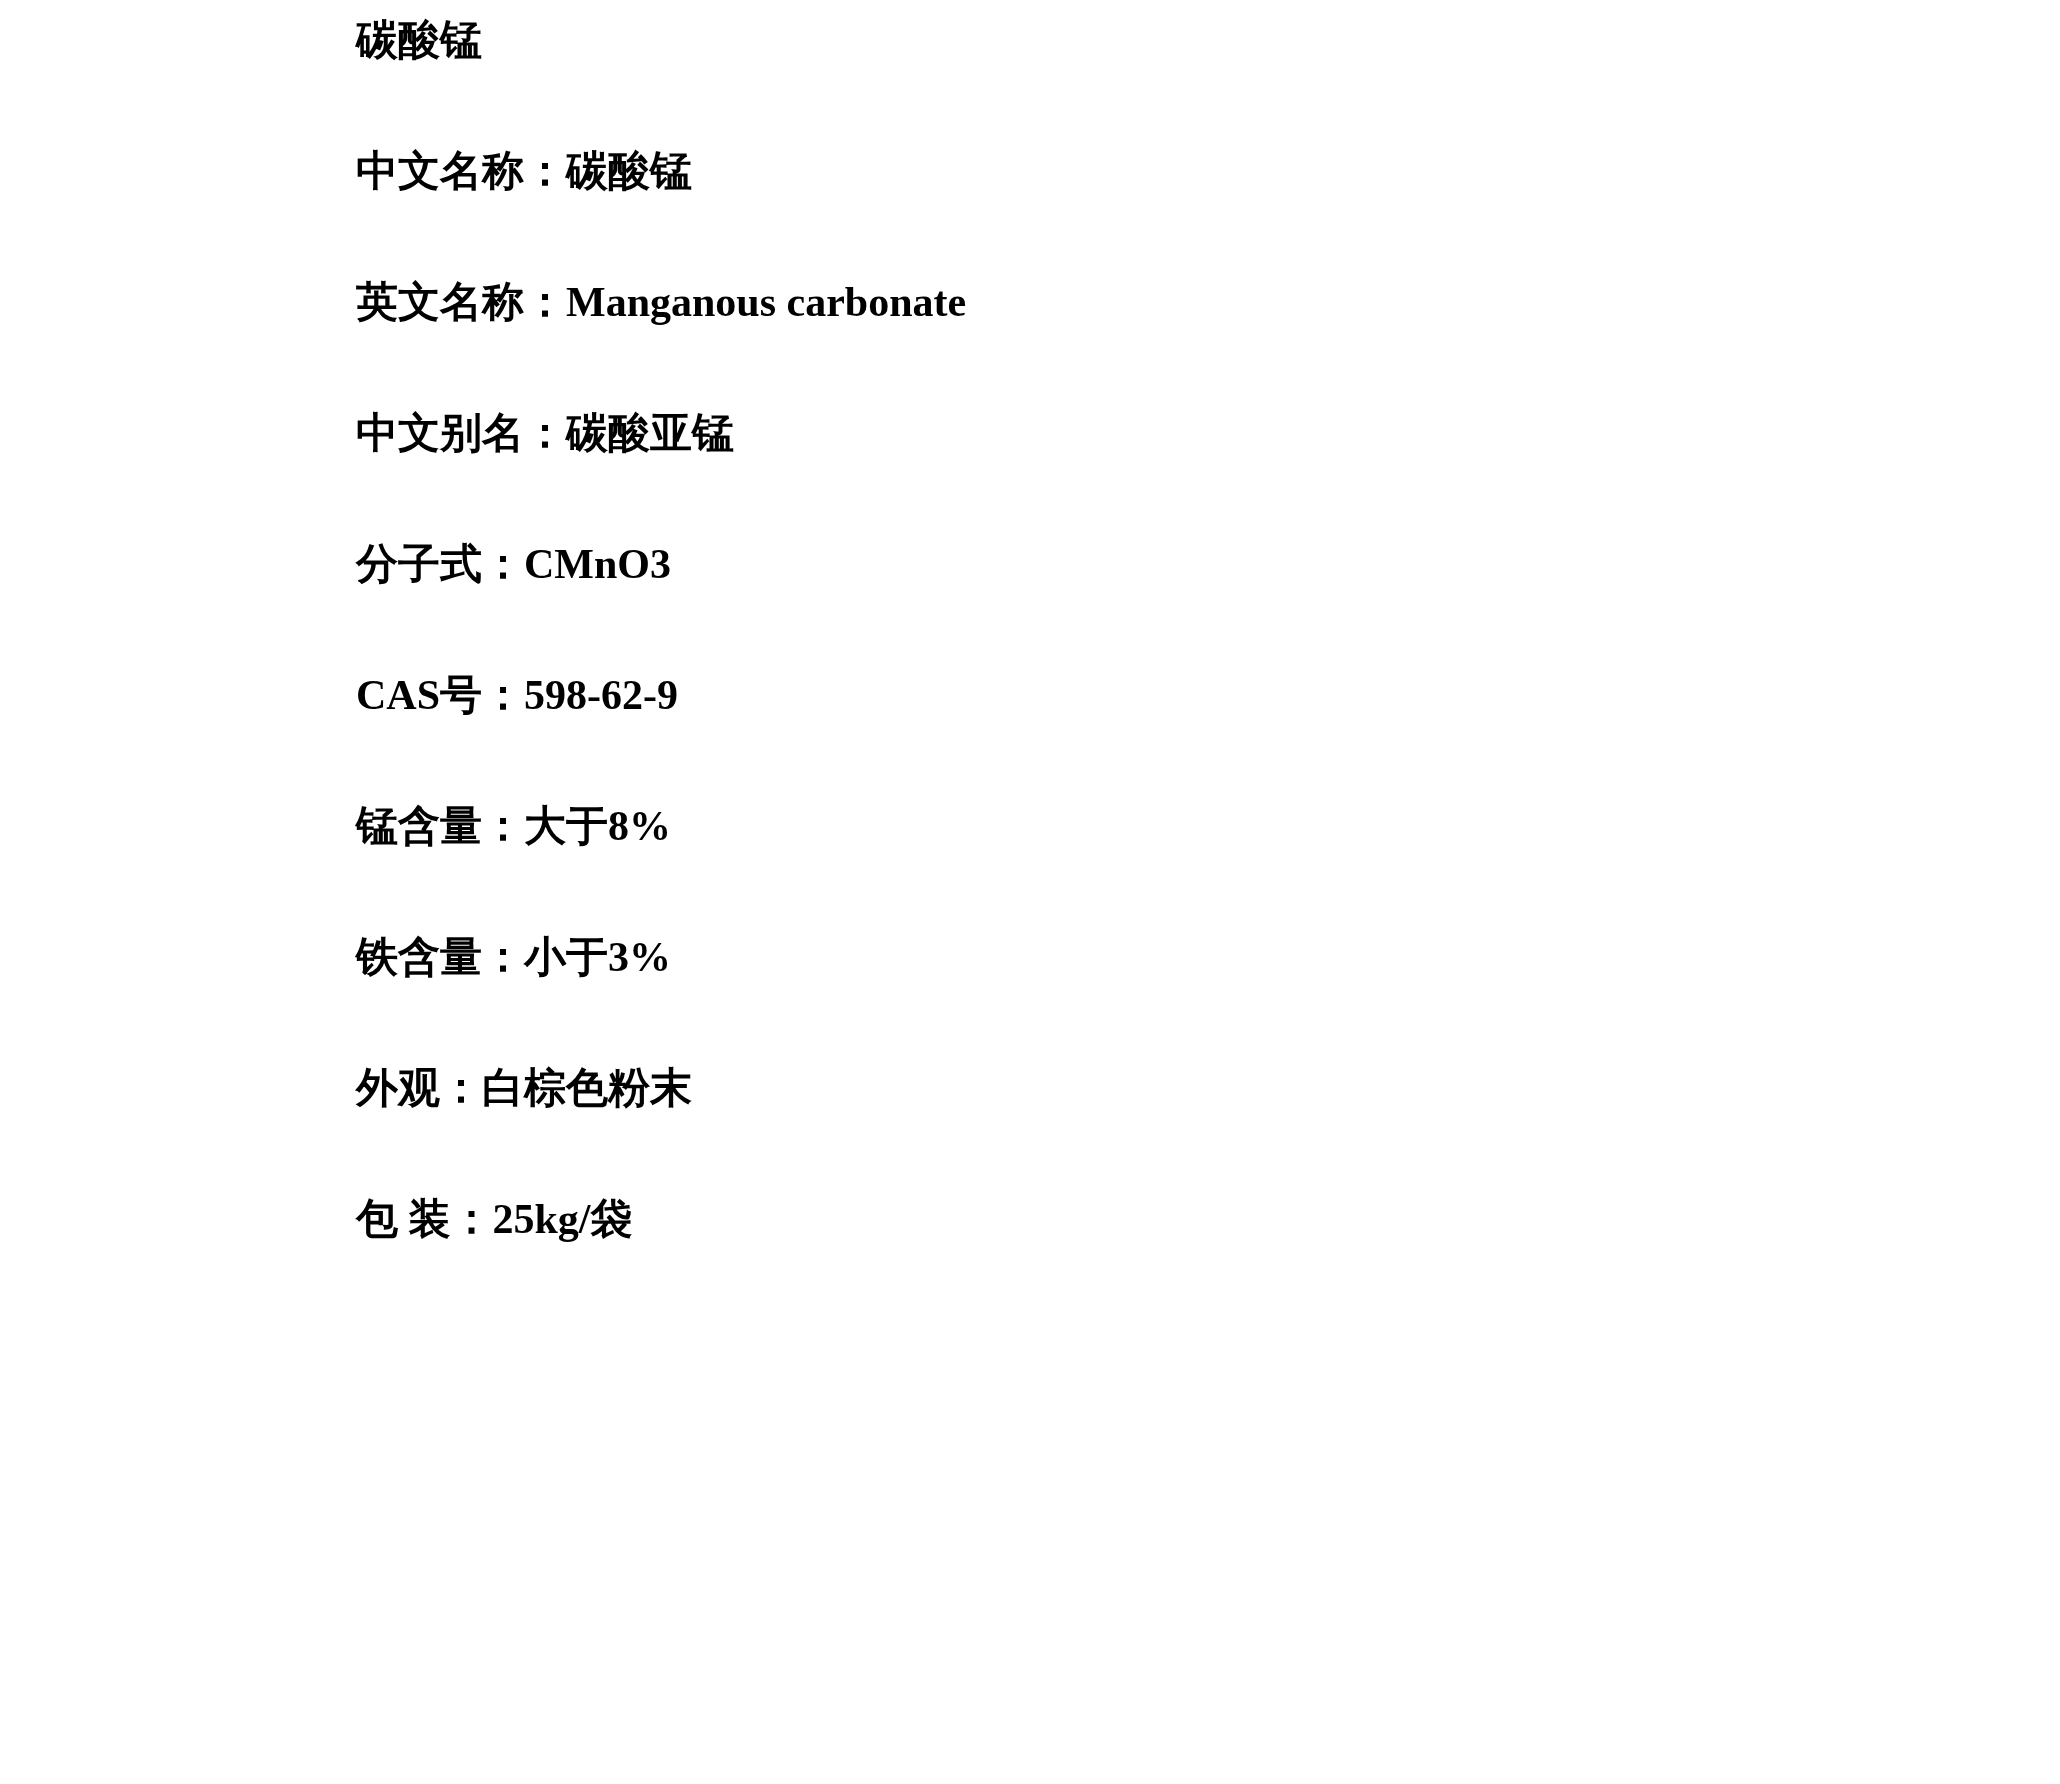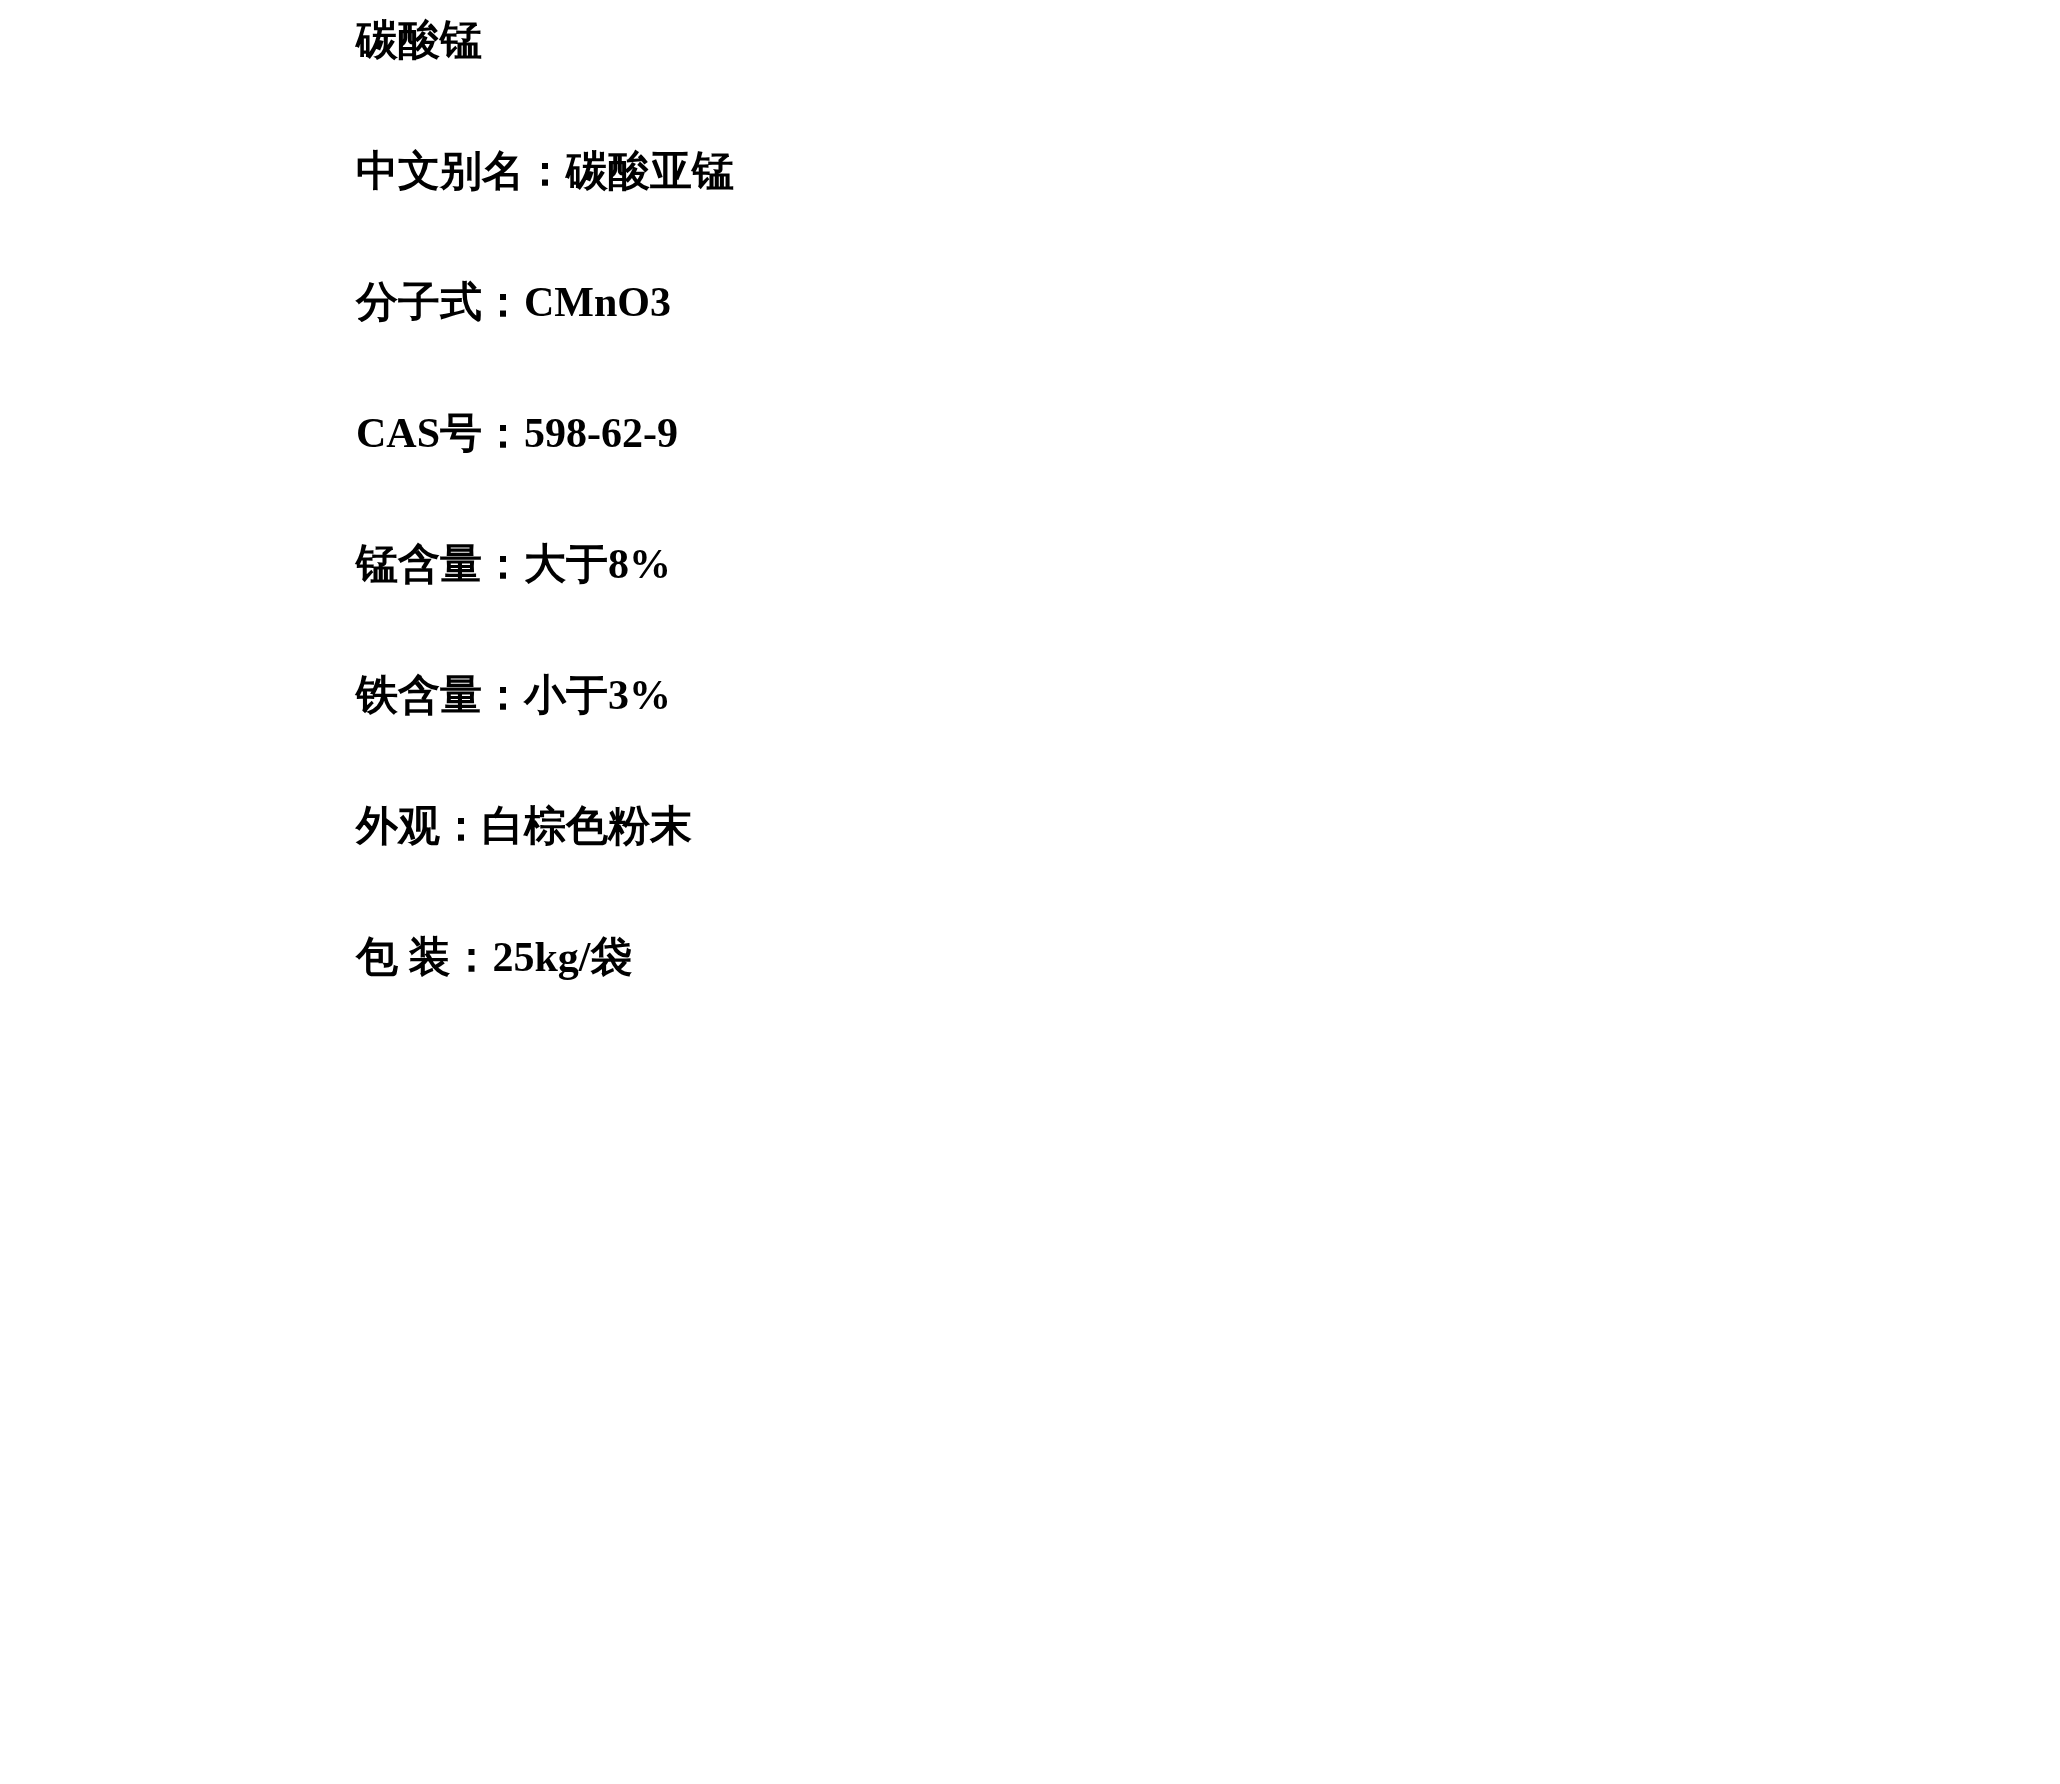--- a/index.html
+++ b/index.html
@@ -36,21 +36,23 @@
     display: inline;
   }
 </style>
 </head>
 <body>
 
 <div class="doc-page">
 
   <p class="doc-line">碳酸锰</p>
 
+  <p class="doc-line"><span class="label">中文名称：</span><span class="value">碳酸锰</span></p>
 
+  <p class="doc-line"><span class="label">英文名称：</span><span class="value">Manganous carbonate</span></p>
 
   <p class="doc-line"><span class="label">中文别名：</span><span class="value">碳酸亚锰</span></p>
 
   <p class="doc-line"><span class="label">分子式：</span><span class="value">CMnO3</span></p>
 
 
   <p class="doc-line"><span class="label">CAS号：</span><span class="value">598-62-9</span></p>
 
   <p class="doc-line"><span class="label">锰含量：</span><span class="value">大于8%</span></p>
 

